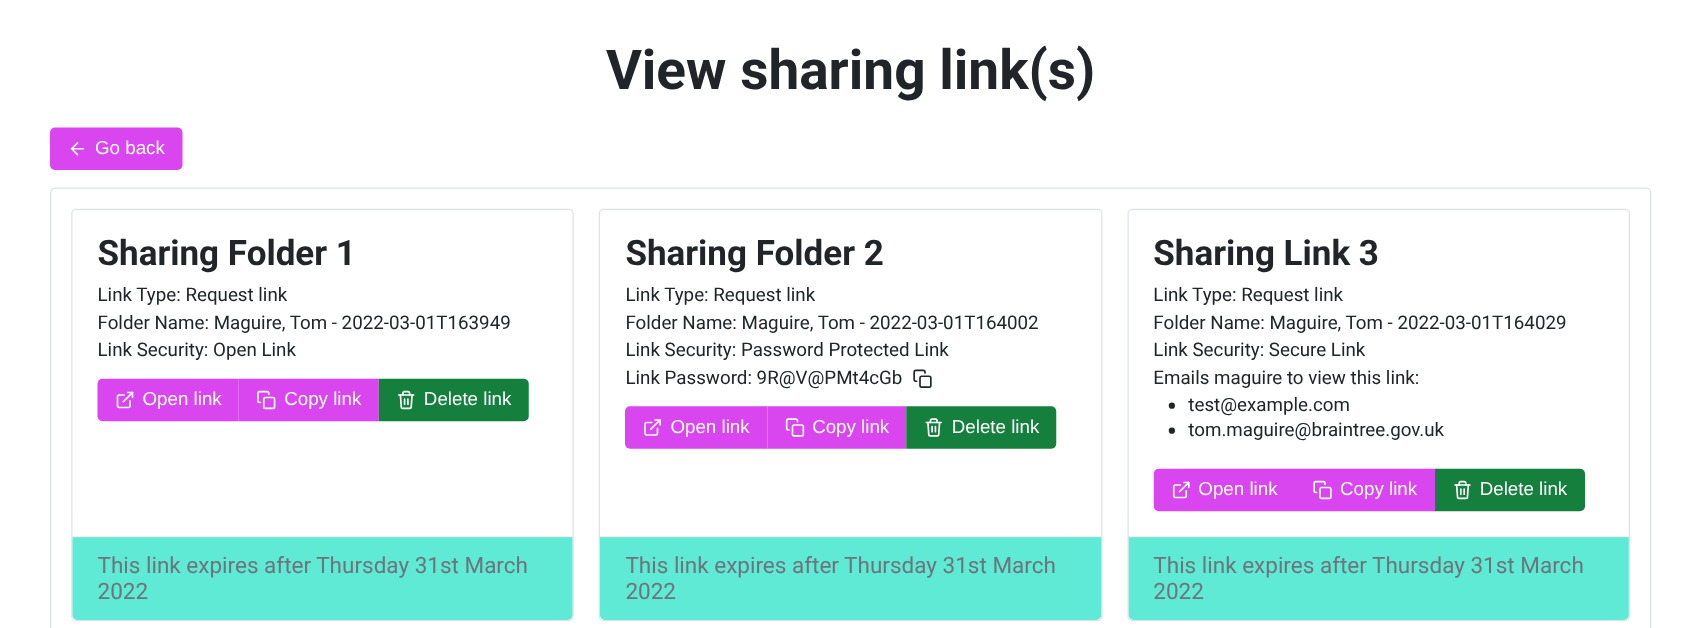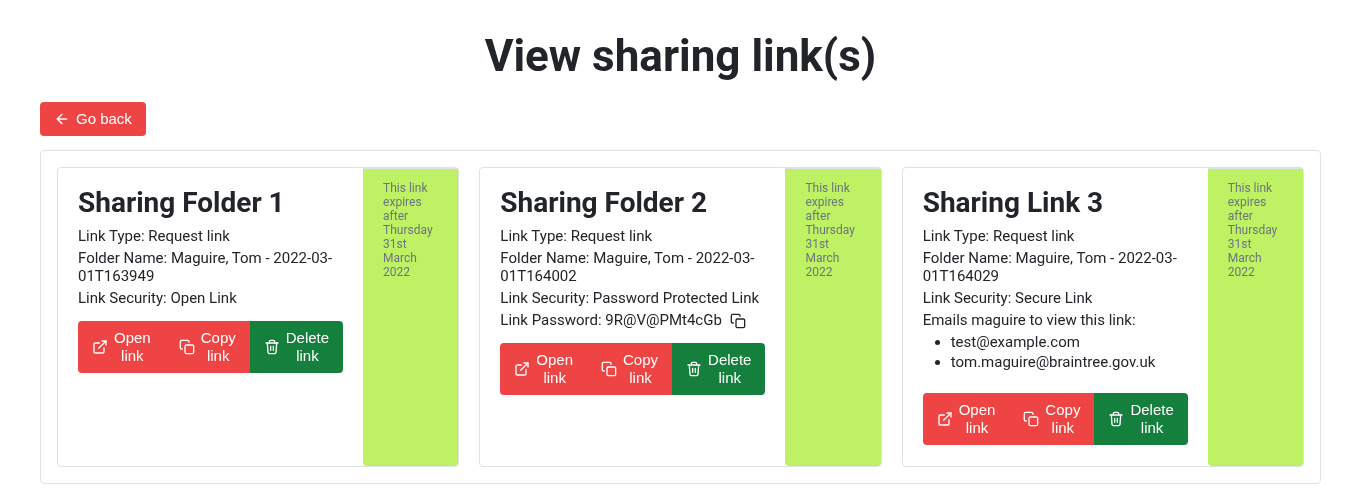--- a/index.html
+++ b/index.html
@@ -24,57 +24,57 @@
     border: none;
     border-radius: 4px;
     font-size: 15px;
     cursor: pointer;
     color: #fff;
     line-height: 1.2;
   }
   .btn-grp .btn { border-radius: 0; }
   .btn-grp .btn:first-child { border-top-left-radius: 4px; border-bottom-left-radius: 4px; }
   .btn-grp .btn:last-child  { border-top-right-radius: 4px; border-bottom-right-radius: 4px; }
-  .btn-purple { background: #ef4444; align-items: center; }
+  .btn-purple { background: #d946ef; align-items: center; }
   .btn-red { background: #15803d; }
   .btn-grp { display: inline-flex; margin-top: 10px; }
   .container {
     border: 1px solid #dee2e6;
     border-radius: 4px;
     padding: 16px;
     margin-top: 14px;
   }
   .cards {
     display: grid;
     grid-template-columns: repeat(3, 1fr);
     gap: 20px;
   }
   .card {
     border: 1px solid #dee2e6;
     border-radius: 4px;
     display: flex;
-    flex-direction: row;
+    flex-direction: column;
     min-height: 300px;
   }
   .card-body {
     padding: 18px 20px 20px;
     flex: 1;
   }
   .card-title {
     font-size: 28px;
     font-weight: 700;
     margin: 0 0 8px;
   }
   .meta-line { margin: 4px 0; font-size: 15px; }
   .meta-line b { font-weight: 400; }
   .card-footer {
-    background: #bef264;
+    background: #5eead4;
     border-top: 1px solid #dee2e6;
     padding: 12px 20px;
-    font-size: 12px;
+    font-size: 18px;
     color: #6c757d;
     border-bottom-left-radius: 4px;
     border-bottom-right-radius: 4px;
   }
   ul.emails { margin: 4px 0 12px 0; padding-left: 28px; }
   ul.emails li { margin: 2px 0; font-size: 15px; }
   .icon { width: 16px; height: 16px; flex-shrink: 0; }
   .copy-inline {
     display: inline-flex;
     vertical-align: middle;

